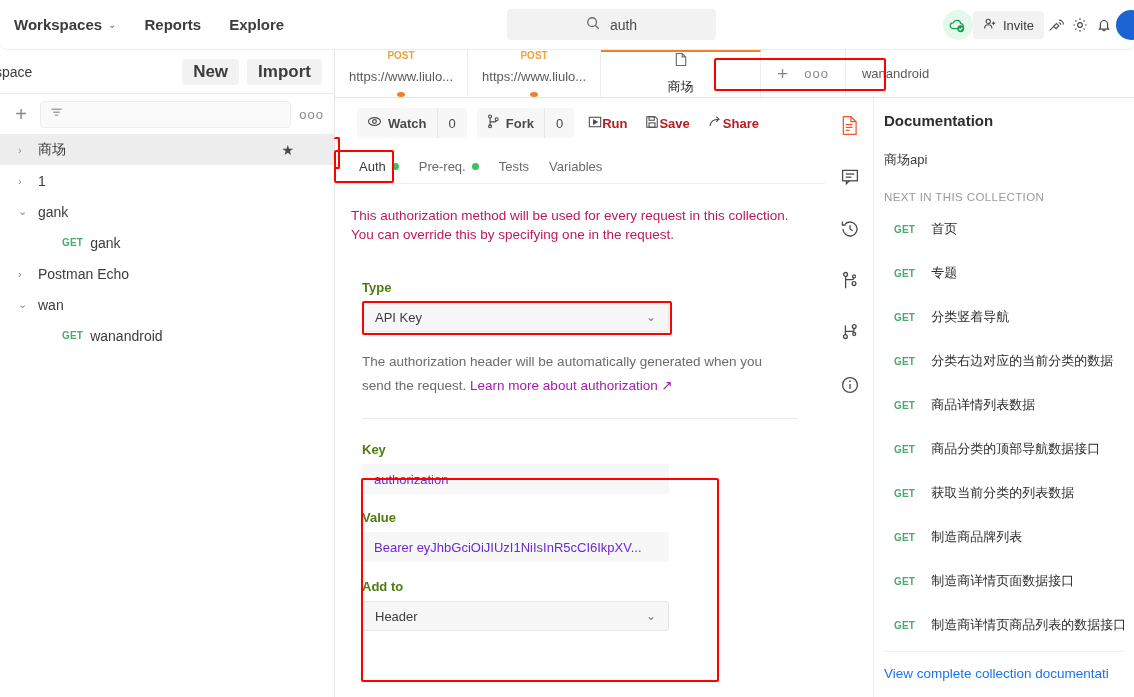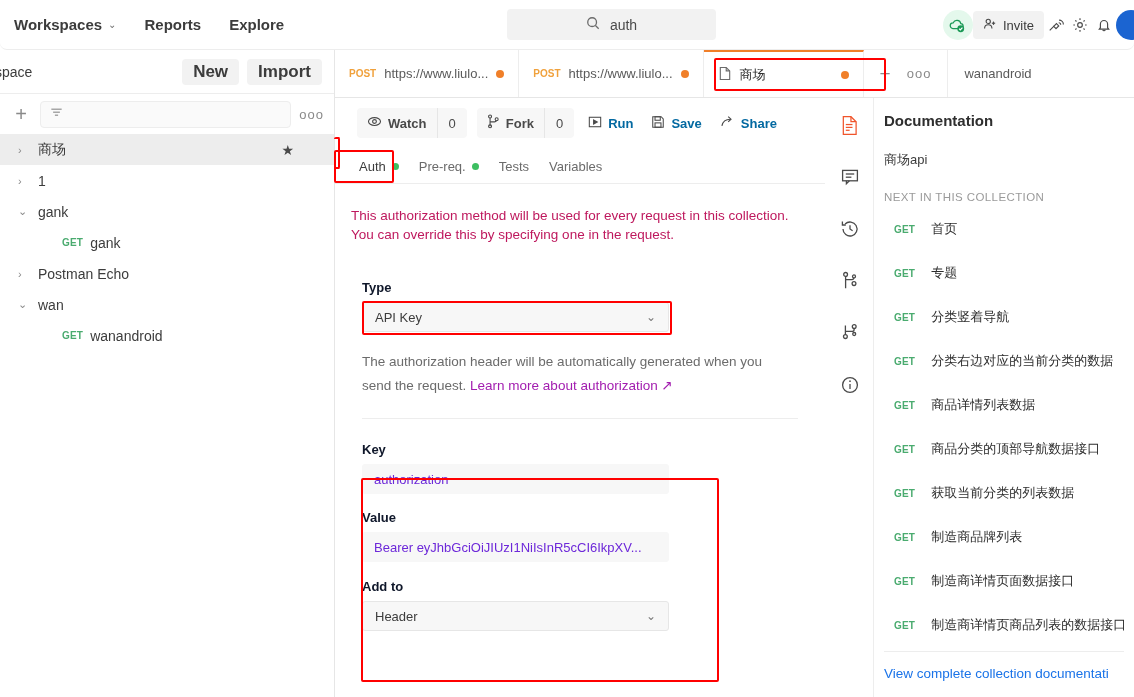--- a/index.html
+++ b/index.html
@@ -86,21 +86,21 @@
   .tree-row.child { padding-left: 62px; }
   .verb-get { color: #4aab6f; font-size: 10px; font-weight: bold; margin-right: 7px; letter-spacing: .2px;}
 
   .tabstrip {
     position: absolute; left: 335px; top: 50px; width: 799px; height: 48px;
     display: flex; align-items: stretch; background: #fff; border-bottom: 1px solid #e6e6e6;
   }
   .rtab {
     display: flex; align-items: center; gap: 8px; padding: 0 14px;
     border-right: 1px solid #ededed; font-size: 13px; color: #5a5a5a;
-    cursor: pointer; position: relative; white-space: nowrap;
+    cursor: pointer; position: relative; white-space: nowrap; flex-direction: column;
   }
   .rtab .verb-post { color: #f0a13c; font-size: 10px; font-weight: bold; }
   .rtab .url { color: #5a5a5a; font-size: 13px; }
   .dot-orange { width: 8px; height: 8px; border-radius: 50%; background: #f07f29; }
   .rtab.active { border-top: 2px solid #f07f29; }
   .tab-title-cn { font-size: 13px; color: #2e2e2e; }
   .tab-actions { display: flex; align-items: center; gap: 16px; padding: 0 16px; border-right: 1px solid #ededed;}
   .tab-actions .p { font-size: 19px; color: #8a8a8a; cursor: pointer; font-weight: 300;}
   .tab-actions .d { font-size: 13px; color: #8a8a8a; letter-spacing: 1px; cursor: pointer;}
   .env-name { display: flex; align-items: center; padding: 0 16px; font-size: 13px; color: #5a5a5a; cursor: pointer;}
@@ -108,34 +108,34 @@
   .toolbar {
     position: absolute; left: 335px; top: 98px; width: 490px; height: 50px;
     display: flex; align-items: center; gap: 10px; padding-left: 22px; background: #fff;
   }
   .tgroup {
     display: flex; align-items: stretch; background: #f7f7f7; border-radius: 4px;
     height: 30px; overflow: hidden; cursor: pointer;
   }
   .tgroup .lbl { display: flex; align-items: center; gap: 6px; padding: 0 10px; font-size: 13px; font-weight: bold; color: #4a4a4a; }
   .tgroup .cnt { display: flex; align-items: center; padding: 0 11px; font-size: 13px; color: #4a4a4a; border-left: 1px solid #e6e6e6; }
-  .tbtn { display: flex; align-items: center; gap: 6px; font-size: 13px; font-weight: bold; color: #0369a1; cursor: pointer; padding: 0 4px;}
+  .tbtn { display: flex; align-items: center; font-size: 13px; font-weight: bold; color: #b91c1c; cursor: pointer; padding: 0 4px;}
 
   .subtabs {
     position: absolute; left: 335px; top: 150px; width: 490px; height: 34px;
     display: flex; align-items: center; gap: 0px; padding-left: 22px;
     border-bottom: 1px solid #ededed; background: #fff;
   }
   .stab { font-size: 13px; color: #6b6b6b; display: flex; align-items: center; gap: 6px; cursor: pointer; padding: 0 10px;}
   .stab:first-child { padding-left: 2px; }
   .dot-green { width: 7px; height: 7px; border-radius: 50%; background: #3dbf61; }
 
   .authbody { position: absolute; left: 335px; top: 184px; width: 490px; height: 513px; overflow: hidden; background:#fff;}
   .ab-desc { padding: 22px 30px 0 16px; font-size: 13.5px; line-height: 19px; color: #be185d; }
-  .fld-label { font-size: 13px; font-weight: bold; color: #0f172a; margin: 0 0 7px 0; }
+  .fld-label { font-size: 13px; font-weight: bold; color: #4d7c0f; margin: 0 0 7px 0; }
   .sel-box {
     height: 30px; background: #f7f7f7; border: 1px solid #e6e6e6; border-radius: 3px;
     display: flex; align-items: center; justify-content: space-between;
     padding: 0 12px; font-size: 13px; color: #3c3c3c; cursor: pointer;
   }
   .sel-box .cv { color: #7a7a7a; font-size: 12px; }
   .inp-box {
     height: 30px; background: #f7f7f7; border-radius: 3px; display: flex; align-items: center;
     padding: 0 12px; font-size: 13px; color: #6d28d9; cursor: text; overflow:hidden; white-space:nowrap;text-align:right;
   }

